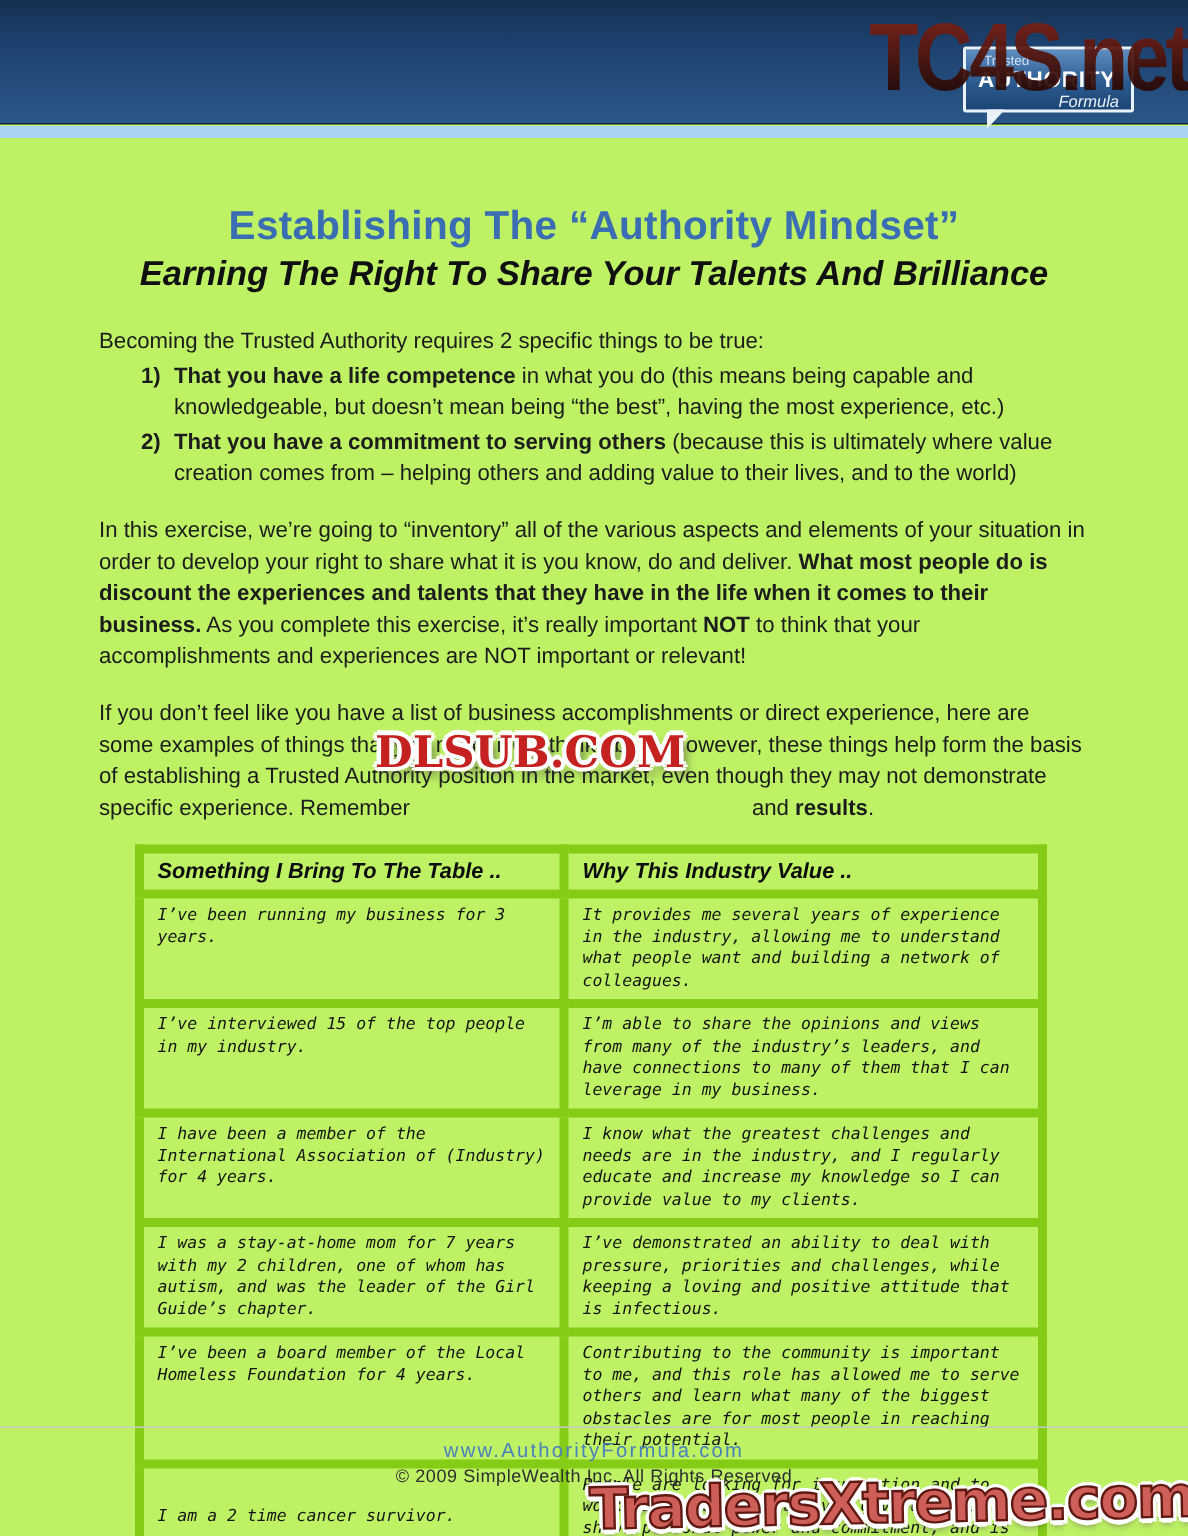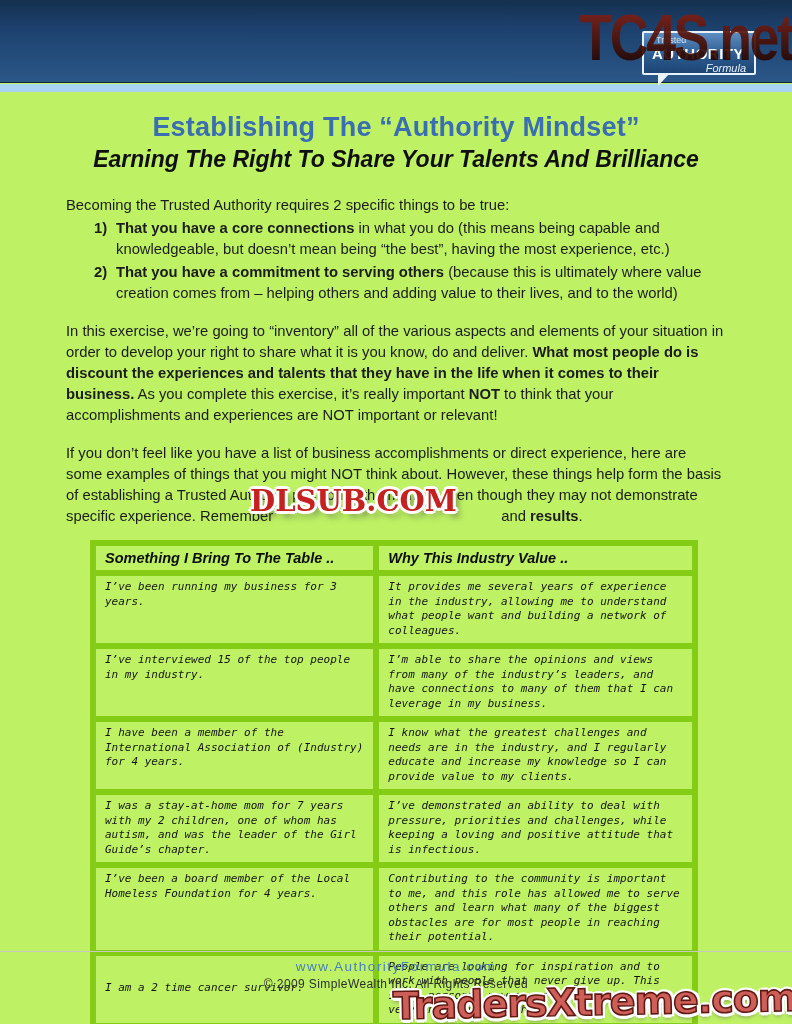--- a/index.html
+++ b/index.html
@@ -37,21 +37,21 @@
     content:""; position:absolute; left:14px; bottom:-13px;
     width:0; height:0;
     border-top:13px solid #e9f1f9; border-right:12px solid transparent;
   }
   .logo-trusted { font-size:9px; color:#cfe0f2; padding-left:4px; line-height:1.1; }
   .logo-authority { font-size:15px; font-weight:bold; color:#ffffff; letter-spacing:0.5px; line-height:1.1; }
   .logo-formula { font-size:11px; font-style:italic; color:#e8f0fa; text-align:right; line-height:1.2; }
   
   .content { position:absolute; top:92px; left:0; width:792px; padding:0 66px; }
   .doc-title {
-    margin-top:20px; text-align:center;
+    margin-top:43px; text-align:center;
     font-size:27px; font-weight:bold; color:#3a6db1; letter-spacing:0.2px;
   }
   .doc-subtitle {
     margin-top:3px; text-align:center;
     font-size:23px; font-weight:bold; font-style:italic; color:#101010;
   }
   .body-text { font-size:14.8px; line-height:21px; color:#1c1c1c; }
   .intro { margin-top:22px; }
   .num-list { margin-top:1px; }
   .num-item { display:flex; margin-top:2px; }
@@ -130,21 +130,21 @@
 
   <div class="content">
     <div class="doc-title">Establishing The “Authority Mindset”</div>
     <div class="doc-subtitle">Earning The Right To Share Your Talents And Brilliance</div>
 
     <div class="body-text intro">Becoming the Trusted Authority requires 2 specific things to be true:</div>
 
     <div class="num-list">
       <div class="num-item body-text">
         <span class="num-marker">1)</span>
-        <div><b>That you have a core connections</b><span> in what you do (this means being capable and knowledgeable, but doesn’t mean being “the best”, having the most experience, etc.)</span></div>
+        <div><b>That you have a life competence</b><span> in what you do (this means being capable and knowledgeable, but doesn’t mean being “the best”, having the most experience, etc.)</span></div>
       </div>
       <div class="num-item body-text">
         <span class="num-marker">2)</span>
         <div><b>That you have a commitment to serving others</b><span> (because this is ultimately where value creation comes from – helping others and adding value to their lives, and to the world)</span></div>
       </div>
     </div>
 
     <div class="body-text para"><span>In this exercise, we’re going to “inventory” all of the various aspects and elements of your situation in order to develop your right to share what it is you know, do and deliver.  </span><b>What most people do is discount the experiences and talents that they have in the life when it comes to their business.</b><span>  As you complete this exercise, it’s really important </span><b>NOT</b><span> to think that your accomplishments and experiences are NOT important or relevant!</span></div>
 
     <div class="body-text para"><span>If you don’t feel like you have a list of business accomplishments or direct experience, here are some examples of things that you might NOT think about.  However, these things help form the basis of establishing a Trusted Authority position in the market, even though they may not demonstrate specific experience.  Remember</span><span class="gap-under-wm"></span><span>and </span><b>results</b><span>.</span></div>

